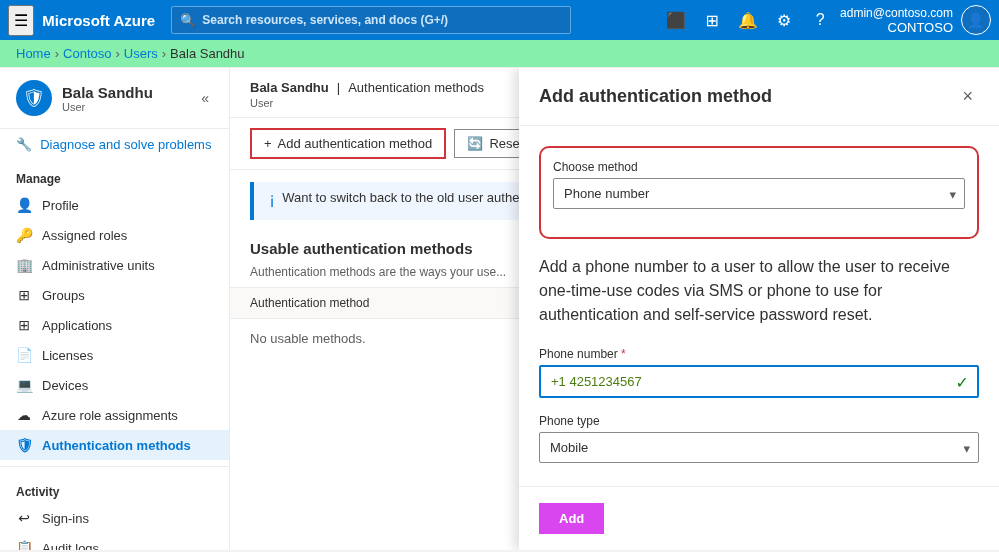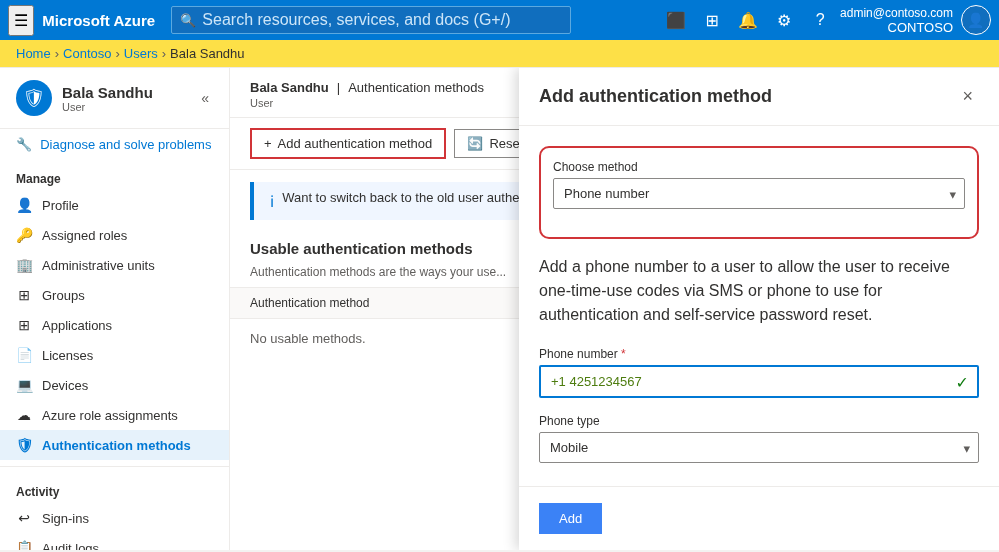--- a/index.html
+++ b/index.html
@@ -28,41 +28,42 @@
       height: 28px;
       padding: 0 8px;
       gap: 6px;
       color: #cce5f8;
     }
     .topbar-search input {
       background: transparent;
       border: none;
       outline: none;
       color: #cce5f8;
-      font-size: 16px;
+      font-size: 12px;
       flex: 1;
+      font-weight: bold;
     }
     .topbar-search input::placeholder { color: #cce5f8; }
     .topbar-icons { display: flex; align-items: center; gap: 4px; margin-left: auto; }
     .topbar-icon-btn {
       background: none; border: none; color: white; cursor: pointer;
       width: 32px; height: 32px; display: flex; align-items: center; justify-content: center;
       font-size: 16px; border-radius: 2px;
     }
     .topbar-user { display: flex; flex-direction: column; align-items: flex-end; margin-right: 4px; font-size: 11px; }
     .topbar-user-name { font-size: 12px; font-weight: 500; }
     .topbar-avatar {
       width: 30px; height: 30px; border-radius: 50%; background: #106ebe;
       border: 1px solid white; display: flex; align-items: center; justify-content: center;
       font-size: 14px; cursor: pointer;
     }
 
     
     .breadcrumb {
-      background: #fde047;
+      background: #86efac;
       padding: 6px 16px;
       display: flex;
       align-items: center;
       gap: 4px;
       font-size: 12px;
       color: #0078d4;
       border-bottom: 1px solid #edebe9;
       text-align: right;
     }
     .breadcrumb-sep { color: #605e5c; }
@@ -296,27 +297,27 @@
       color: #107c10; font-size: 16px;
     }
 
     .panel-footer {
       padding: 16px 20px;
       border-top: 1px solid #edebe9;
       display: flex;
       gap: 8px;
     }
     .btn-add {
-      background: #3b82f6;
+      background: #d946ef;
       color: white;
       border: none;
       padding: 8px 20px;
       cursor: pointer;
       font-size: 13px;
-      font-weight: 400;
+      font-weight: 700;
     }
   </style>
 </head>
 <body>
 
 <div class="topbar">
   <button class="topbar-hamburger">☰</button>
   <span class="topbar-brand">Microsoft Azure</span>
   <div class="topbar-search">
     <span>🔍</span>

